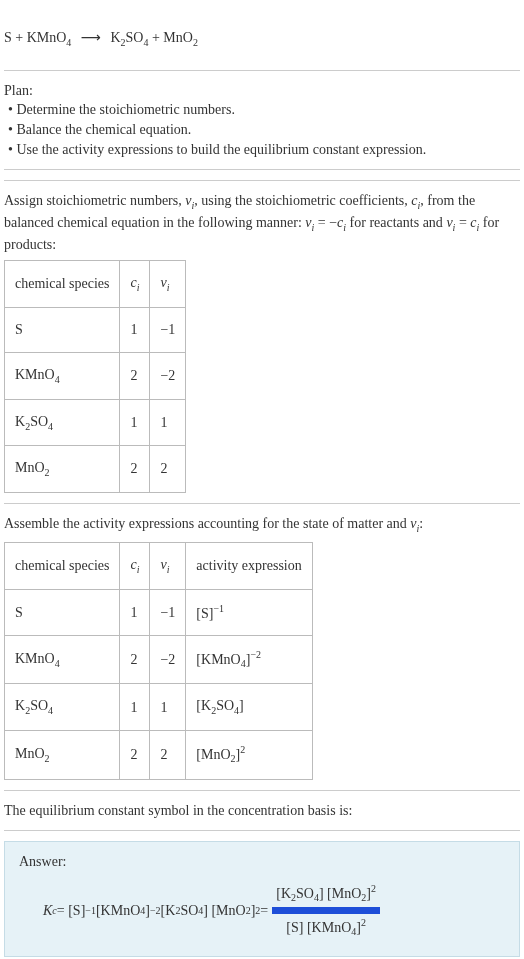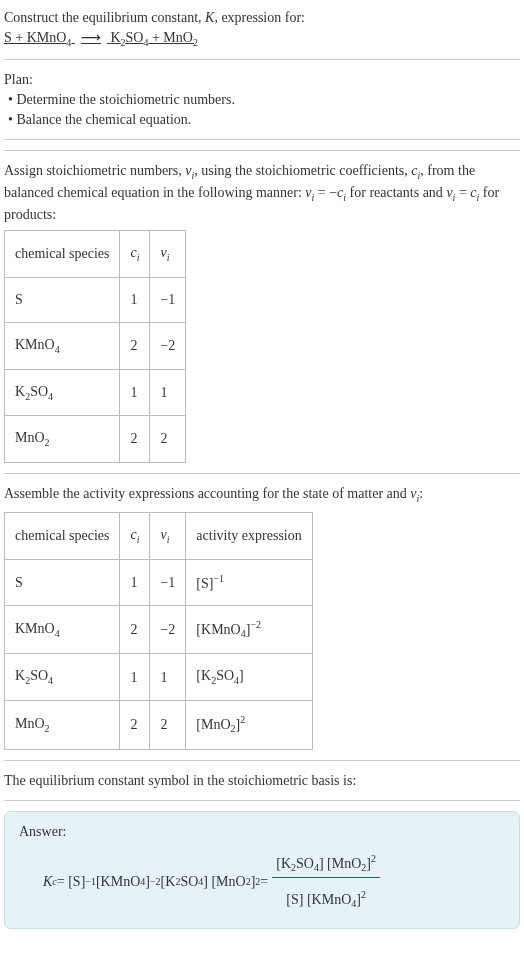--- a/index.html
+++ b/index.html
@@ -11,83 +11,81 @@
       width: 524px;
       padding: 8px 4px;
       line-height: 1.4;
     }
     .section { margin-bottom: 8px; }
     hr.divider {
       border: none;
       border-top: 1px solid #ccc;
       margin: 10px 0;
     }
-    .eq-line { margin: 0 0; text-decoration: underline; }
+    .eq-line { margin: 20px 0; }
     .sub { font-size: 10px; vertical-align: sub; }
     .sup { font-size: 10px; vertical-align: super; }
     .arrow { padding: 0 6px; }
     .italic { font-style: italic; }
     .bullet { padding-left: 4px; }
     table {
       border-collapse: collapse;
       margin: 6px 0;
     }
     th, td {
       border: 1px solid #bbb;
       padding: 12px 10px;
       text-align: left;
       font-weight: normal;
       font-size: 14px;
     }
     th { background: #fff; }
     .answer-box {
       background: #e6f2f7;
       border: 1px solid #c5dce6;
-      border-radius: 7px;
+      border-radius: 0;
       padding: 10px 14px 16px 14px;
       margin-top: 6px;
     }
     .answer-label { margin-bottom: 10px; }
     .kc-line {
       display: flex;
       align-items: center;
       padding-left: 24px;
       flex-wrap: nowrap;
     }
     .frac {
       display: inline-flex;
       flex-direction: column;
       align-items: center;
       vertical-align: middle;
       margin-left: 4px;
     }
-    .frac .num { border-bottom: 1px solid #1d4ed8; padding: 0 4px 2px 4px; }
-    .frac .den { padding: 10px 4px 0 4px; }
+    .frac .num { border-bottom: 7px solid #1d4ed8; padding: 0 4px 2px 4px; }
+    .frac .den { padding: 2px 4px 0 4px; }
     .nowrap { white-space: nowrap; }
   </style>
 </head>
 <body>
 
 <div class="section">
-  <div>
-    <span>Construct the equilibrium constant, </span><span class="italic">K</span><span>, expression for:</span>
-  </div>
   <div class="eq-line nowrap">
     <span>S + KMnO</span><span class="sub">4</span>
     <span class="arrow">⟶</span>
     <span>K</span><span class="sub">2</span><span>SO</span><span class="sub">4</span><span> + MnO</span><span class="sub">2</span>
   </div>
 </div>
 
 <hr class="divider">
 
 <div class="section">
   <div>Plan:</div>
   <div class="bullet">• Determine the stoichiometric numbers.</div>
   <div class="bullet">• Balance the chemical equation.</div>
+  <div class="bullet">• Use the activity expressions to build the equilibrium constant expression.</div>
 </div>
 
 <hr class="divider">
 
 <div class="section">
 </div>
 
 <hr class="divider">
 
 <div class="section">
@@ -163,21 +161,21 @@
       <td>2</td>
       <td><span>[MnO</span><span class="sub">2</span><span>]</span><span class="sup">2</span></td>
     </tr>
   </tbody>
     </table>
 </div>
 
 <hr class="divider">
 
 <div class="section">
-  <div>The equilibrium constant symbol in the stoichiometric basis is:</div>
+  <div>The equilibrium constant symbol in the concentration basis is:</div>
 </div>
 
 <hr class="divider">
 
 <div class="section">
   <div class="answer-box">
     <div class="answer-label">Answer:</div>
     <div class="kc-line nowrap">
       <span class="italic">K</span>
         <span class="sub italic">c</span>

